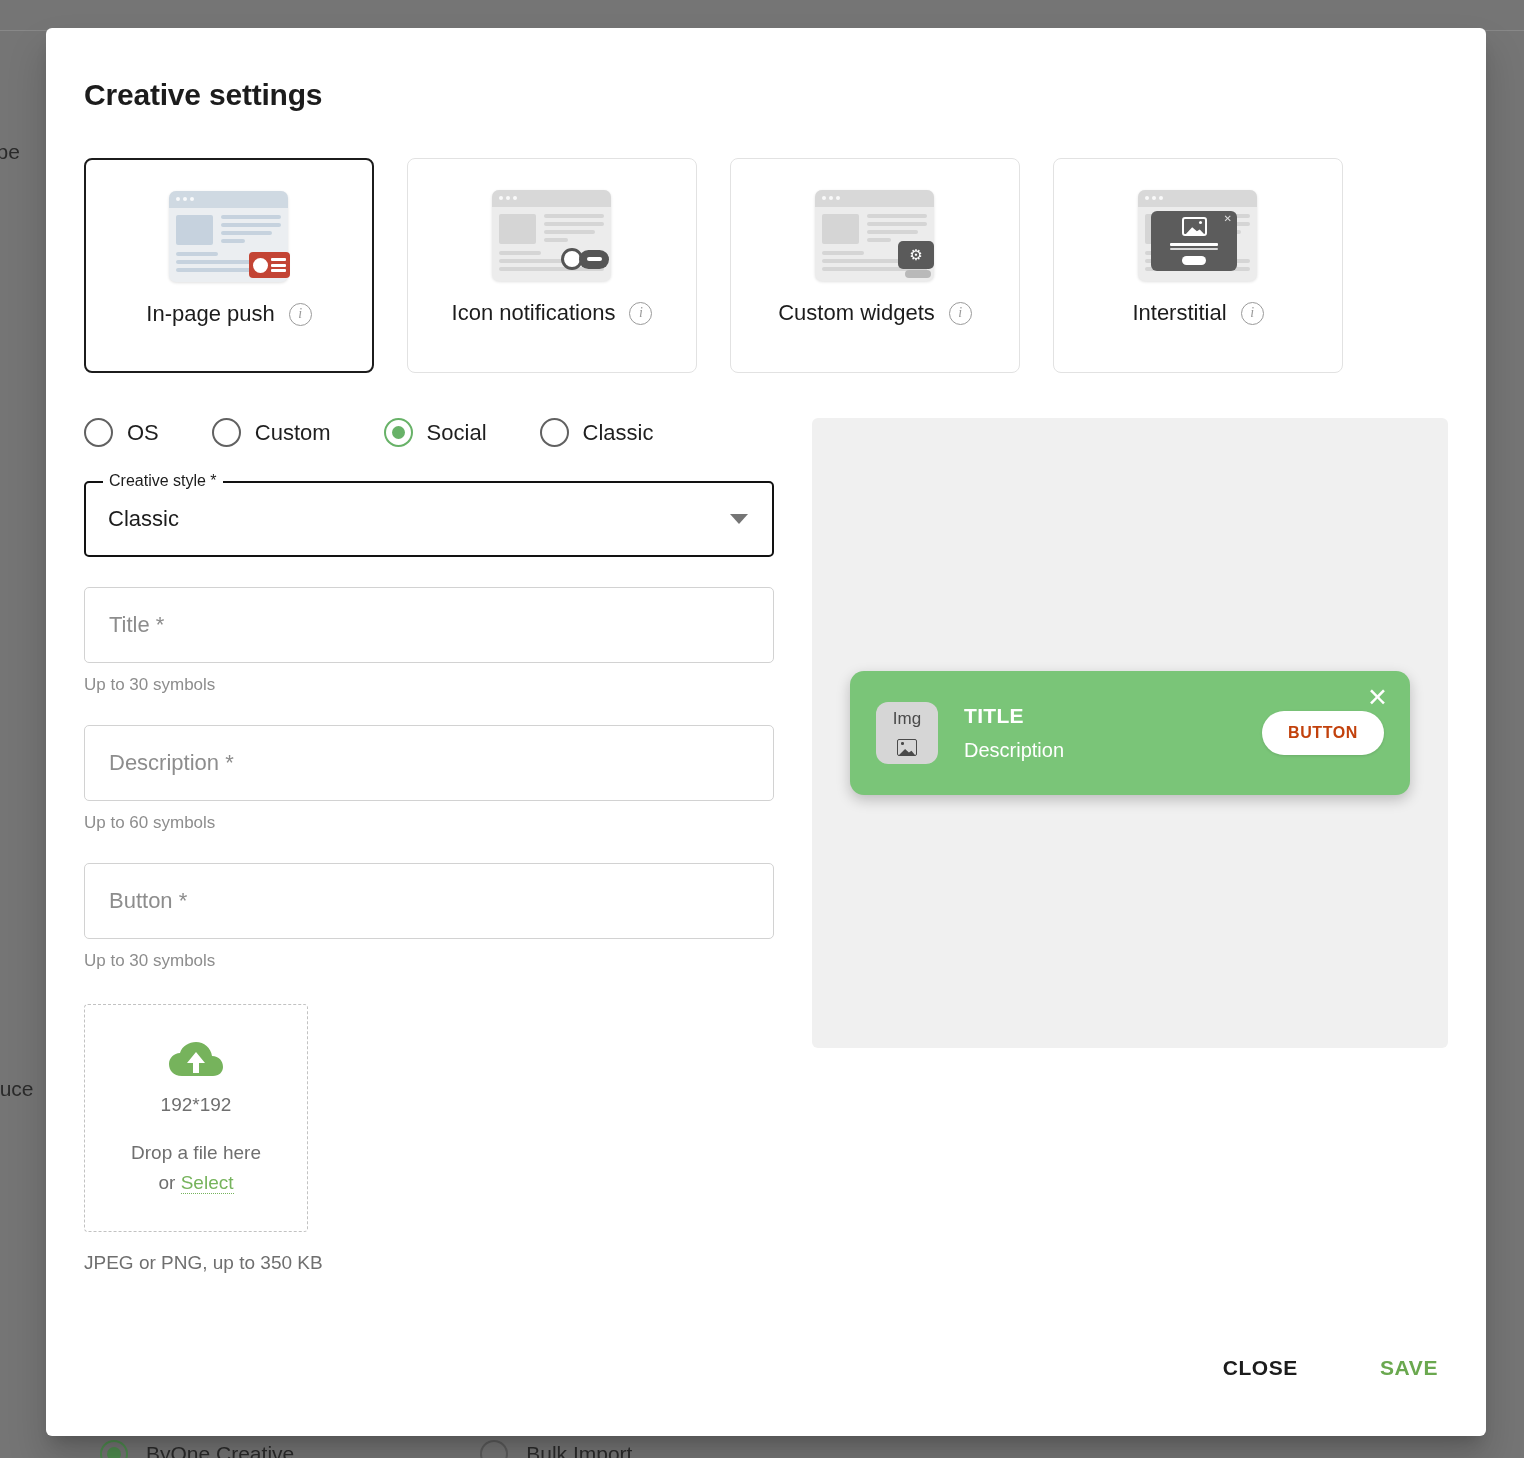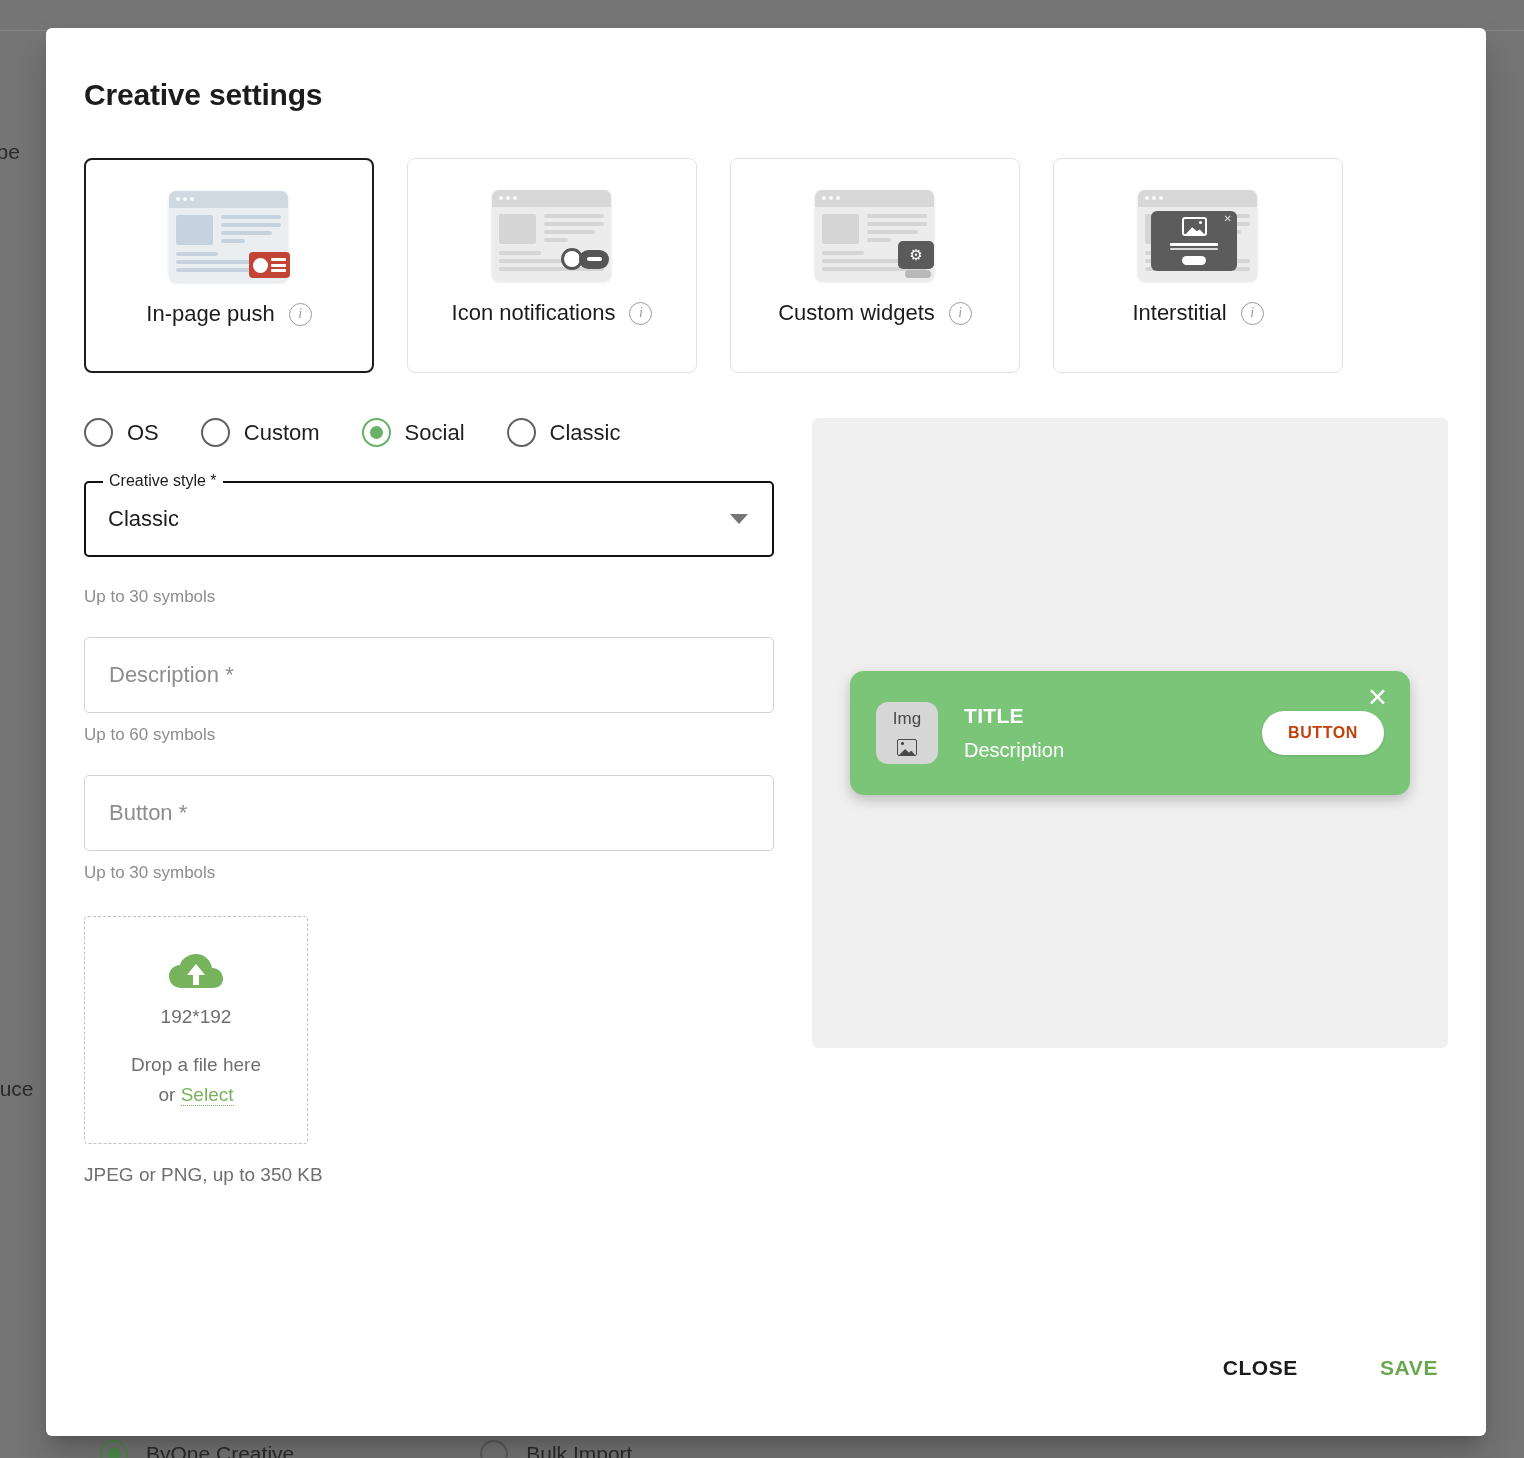--- a/index.html
+++ b/index.html
@@ -135,21 +135,21 @@
     width: 23px; height: 23px; border-radius: 50%; border: 1.6px solid #9a9a9a;
     color: #9a9a9a; font-size: 14px; line-height: 20px; text-align: center;
     font-family: "Liberation Serif", serif; font-style: italic; cursor: pointer;
   }
 
   
   .cols { display: flex; gap: 38px; margin-top: 45px; }
   .left-col { width: 690px; }
   .right-col { flex: 1; }
 
-  .radio-row { display: flex; gap: 0; }
+  .radio-row { display: flex; gap: 11px; }
   .radio-item { display: flex; align-items: center; gap: 14px; margin-right: 42px; cursor: pointer; }
   .radio {
     width: 29px; height: 29px; border-radius: 50%; border: 2.5px solid #616161; position: relative; flex: none;
   }
   .radio.checked { border-color: #68b268; }
   .radio.checked::after {
     content: ""; position: absolute; inset: 6px; border-radius: 50%; background: #68b268;
   }
   .radio-label { font-size: 22px; color: #1f1f1f; }
 
@@ -456,20 +456,23 @@
         </label>
       </div>
 
       <div class="select-wrap">
         <span class="select-legend">Creative style *</span>
         <span class="select-value">Classic</span>
         <span class="caret"></span>
       </div>
 
       <div class="field">
+        <div class="input-box">
+          <input type="text" placeholder="Title *" style="">
+        </div>
         <div class="helper">Up to 30 symbols</div>
       </div>
 
       <div class="field">
         <div class="input-box">
           <input type="text" placeholder="Description *" style="">
         </div>
         <div class="helper">Up to 60 symbols</div>
       </div>
 

